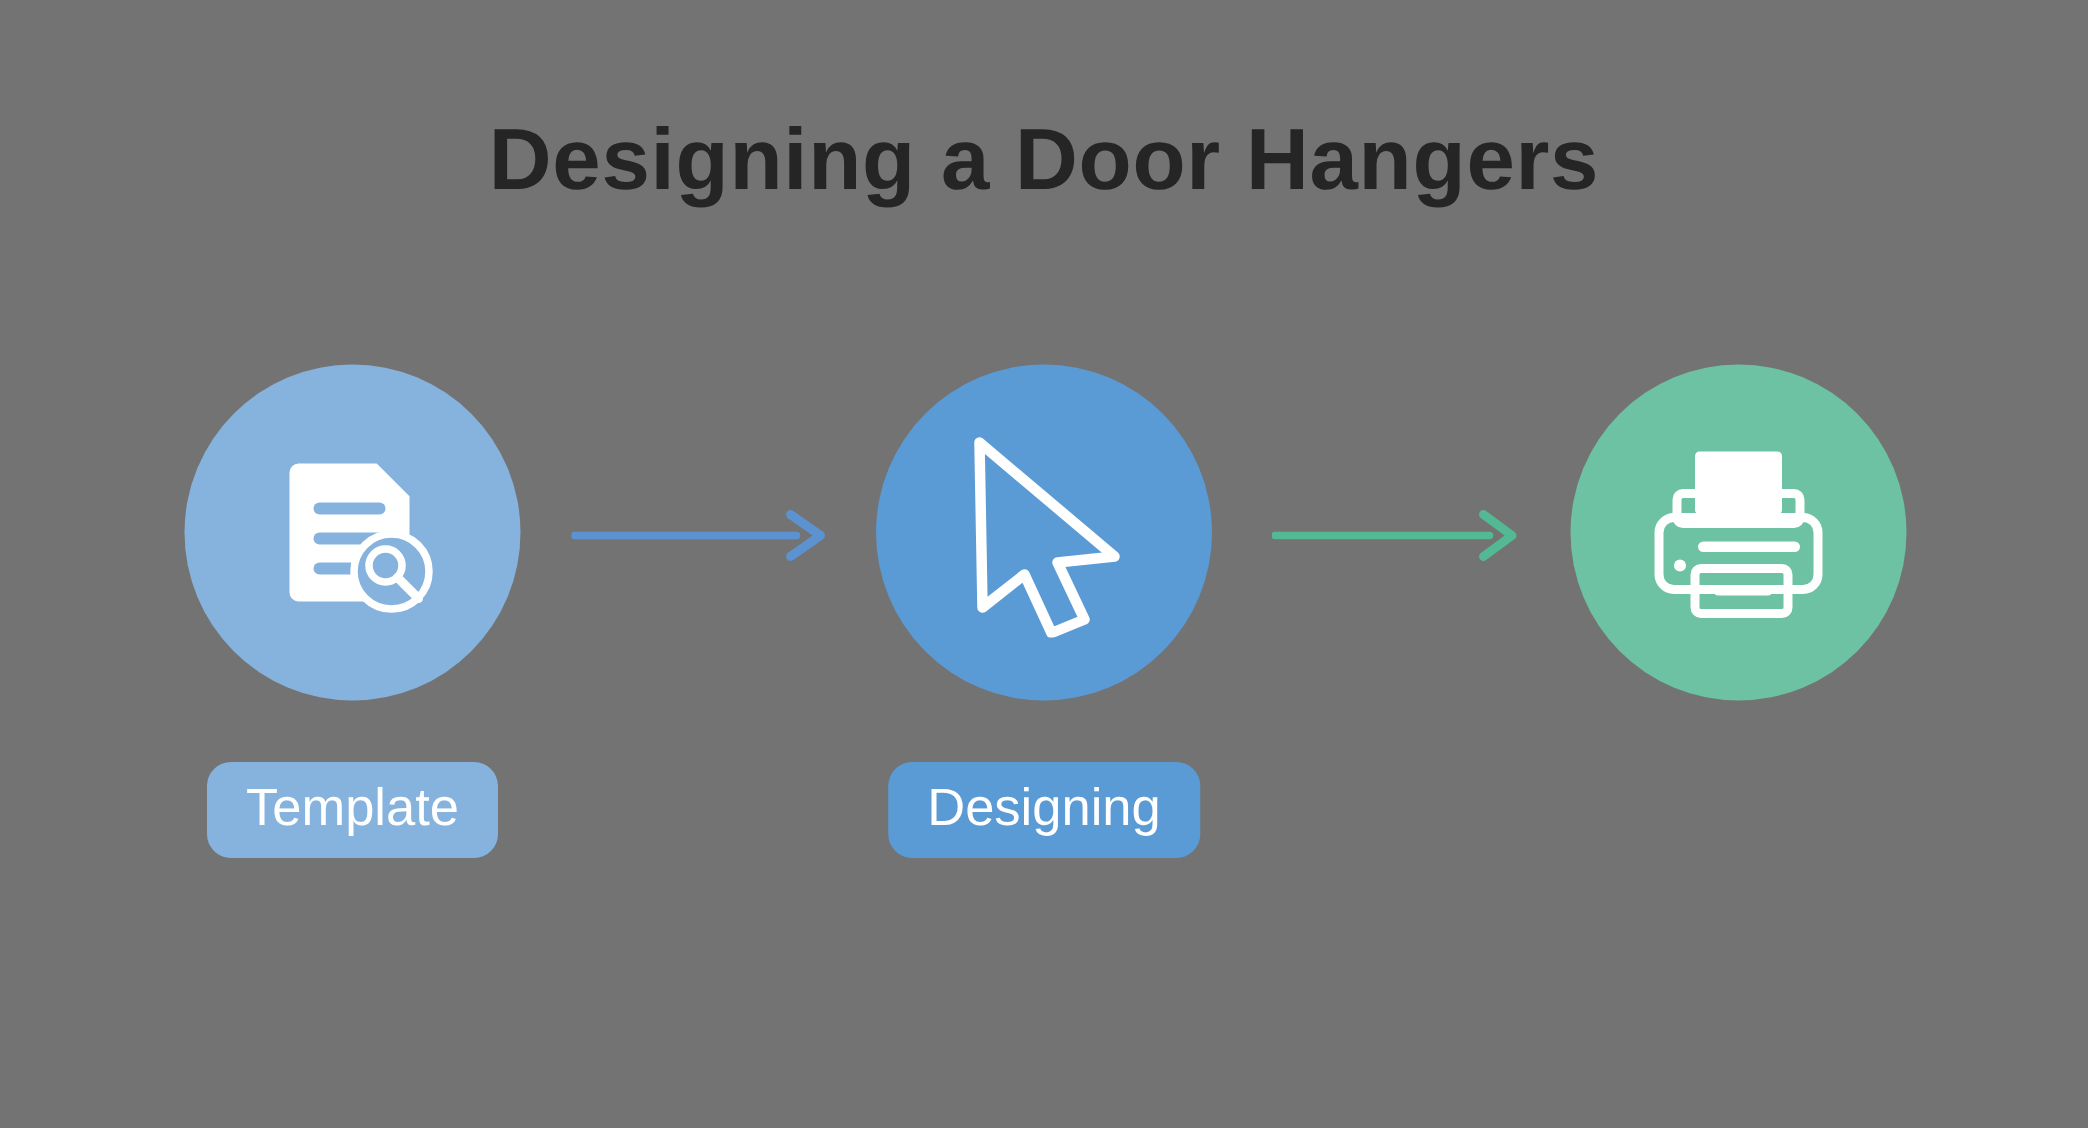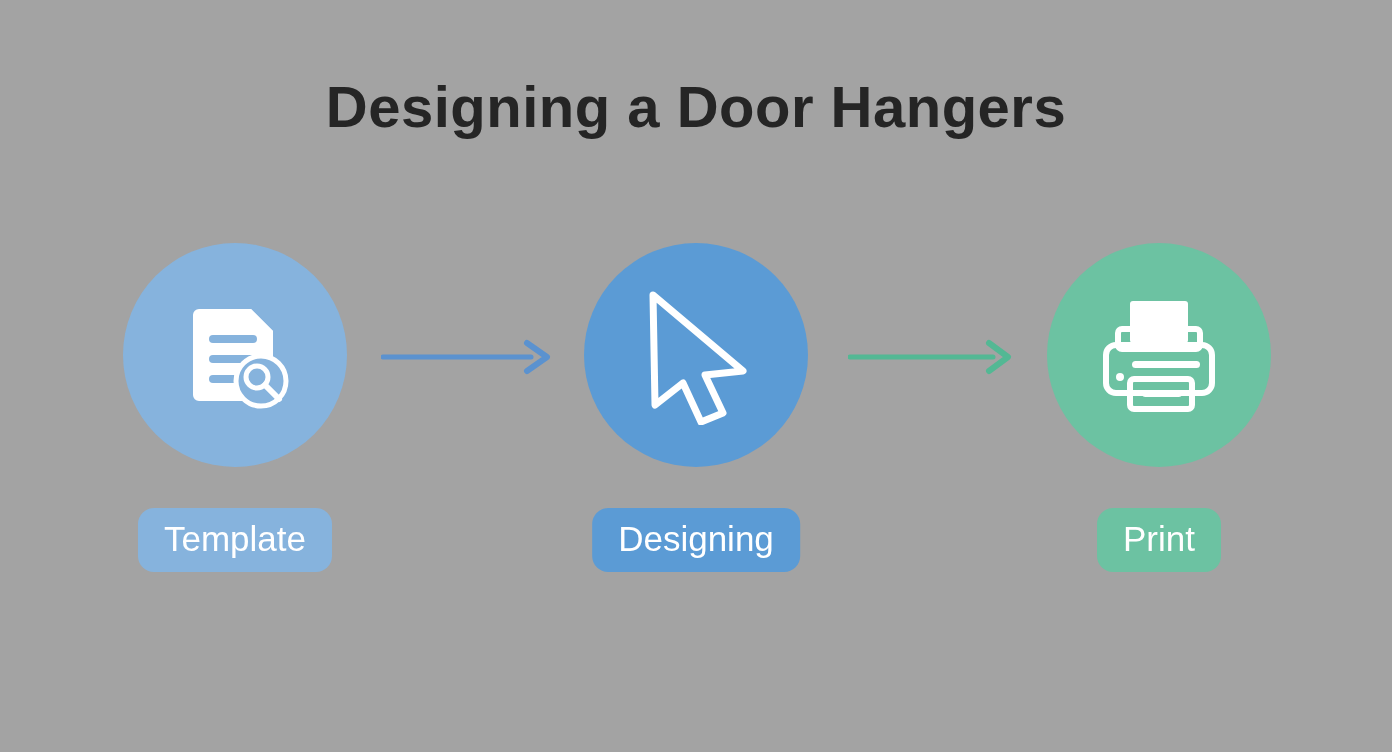--- a/index.html
+++ b/index.html
@@ -10,21 +10,21 @@
     width: 1392px;
     height: 752px;
     background: #fdfdfd;
     font-family: "Liberation Sans", sans-serif;
     overflow: hidden;
   }
   #canvas {
     position: relative;
     width: 1392px;
     height: 752px;
-    background: #a3a3a3;
+    background: #737373;
   }
 
   
   #page-title {
     position: absolute;
     left: 0;
     top: 72px;
     width: 1392px;
     text-align: center;
     font-size: 58px;
@@ -173,17 +173,16 @@
 
             <circle cx="28" cy="86" r="4" fill="#ffffff"></circle>
 
             <rect x="40" y="70" width="68" height="7" rx="3.5" fill="#ffffff"></rect>
 
             <rect x="38" y="88" width="62" height="30" rx="4" fill="none" stroke="#ffffff" stroke-width="6"></rect>
             <rect x="50" y="99" width="40" height="7" rx="3.5" fill="#ffffff"></rect>
           </svg>
         </span>
       </div>
-      <div class="pill pill-print">Print</div>
     </div>
 
   </div>
 </div>
 
 </body></html>

